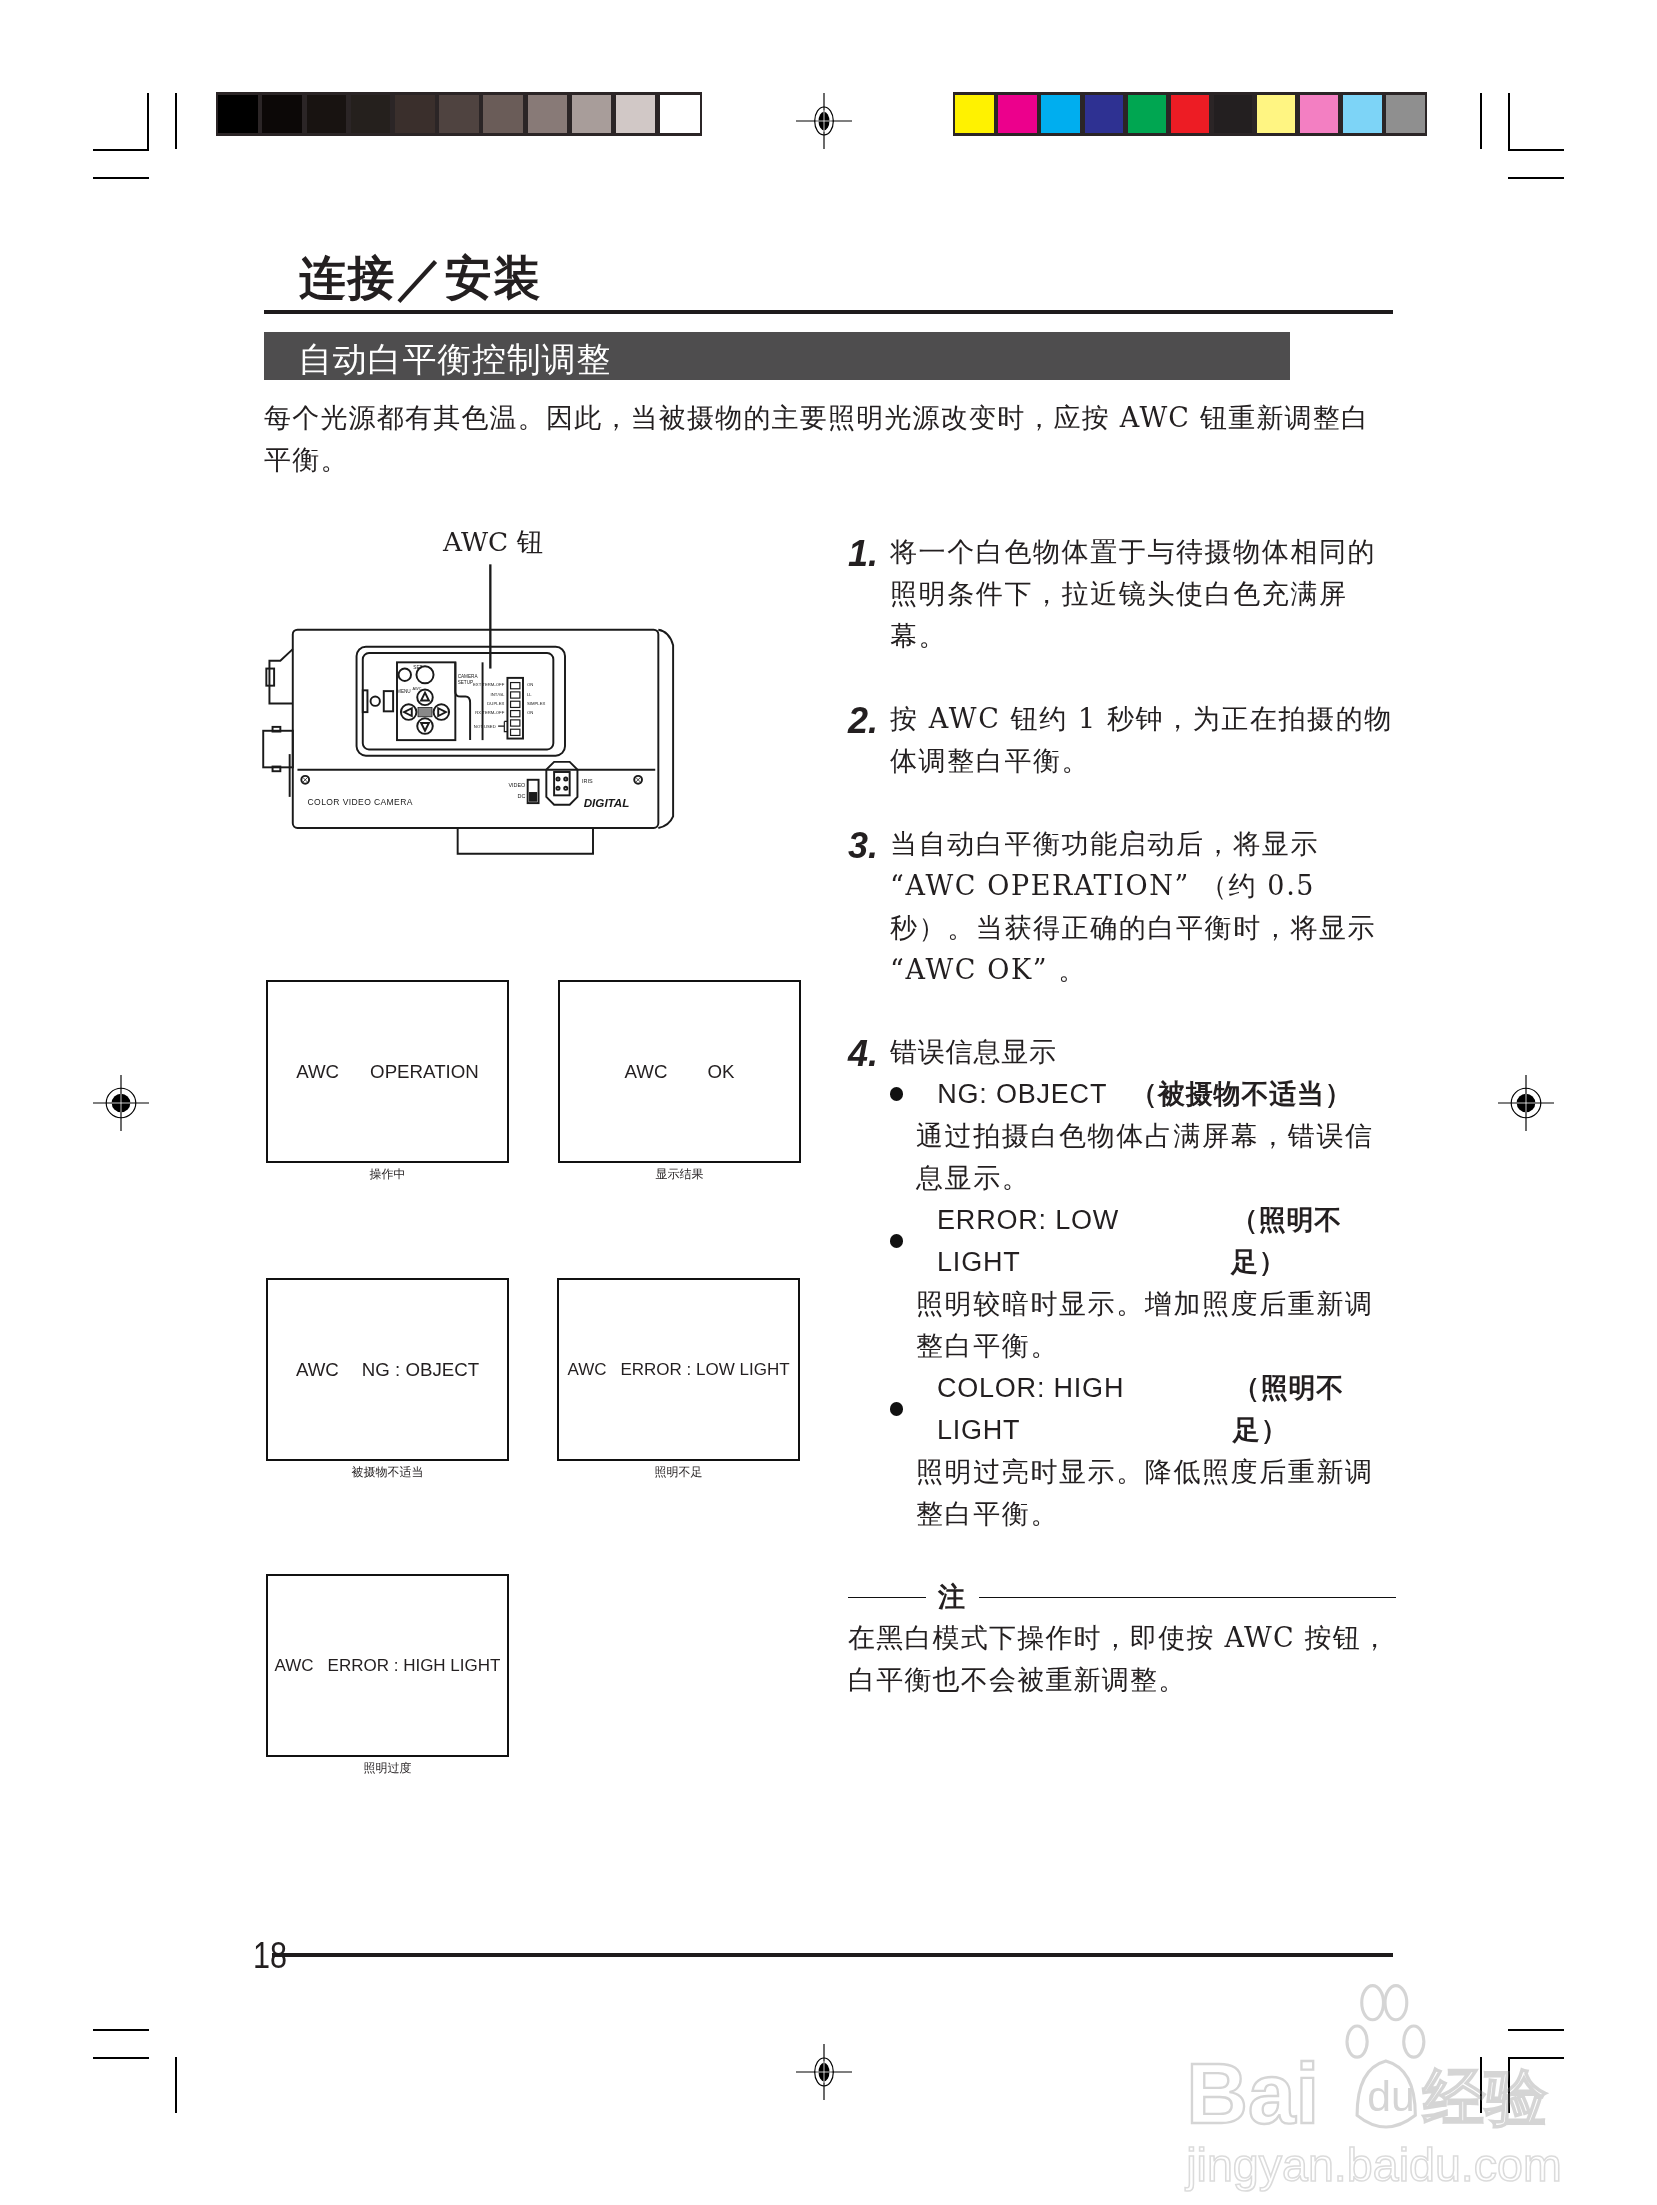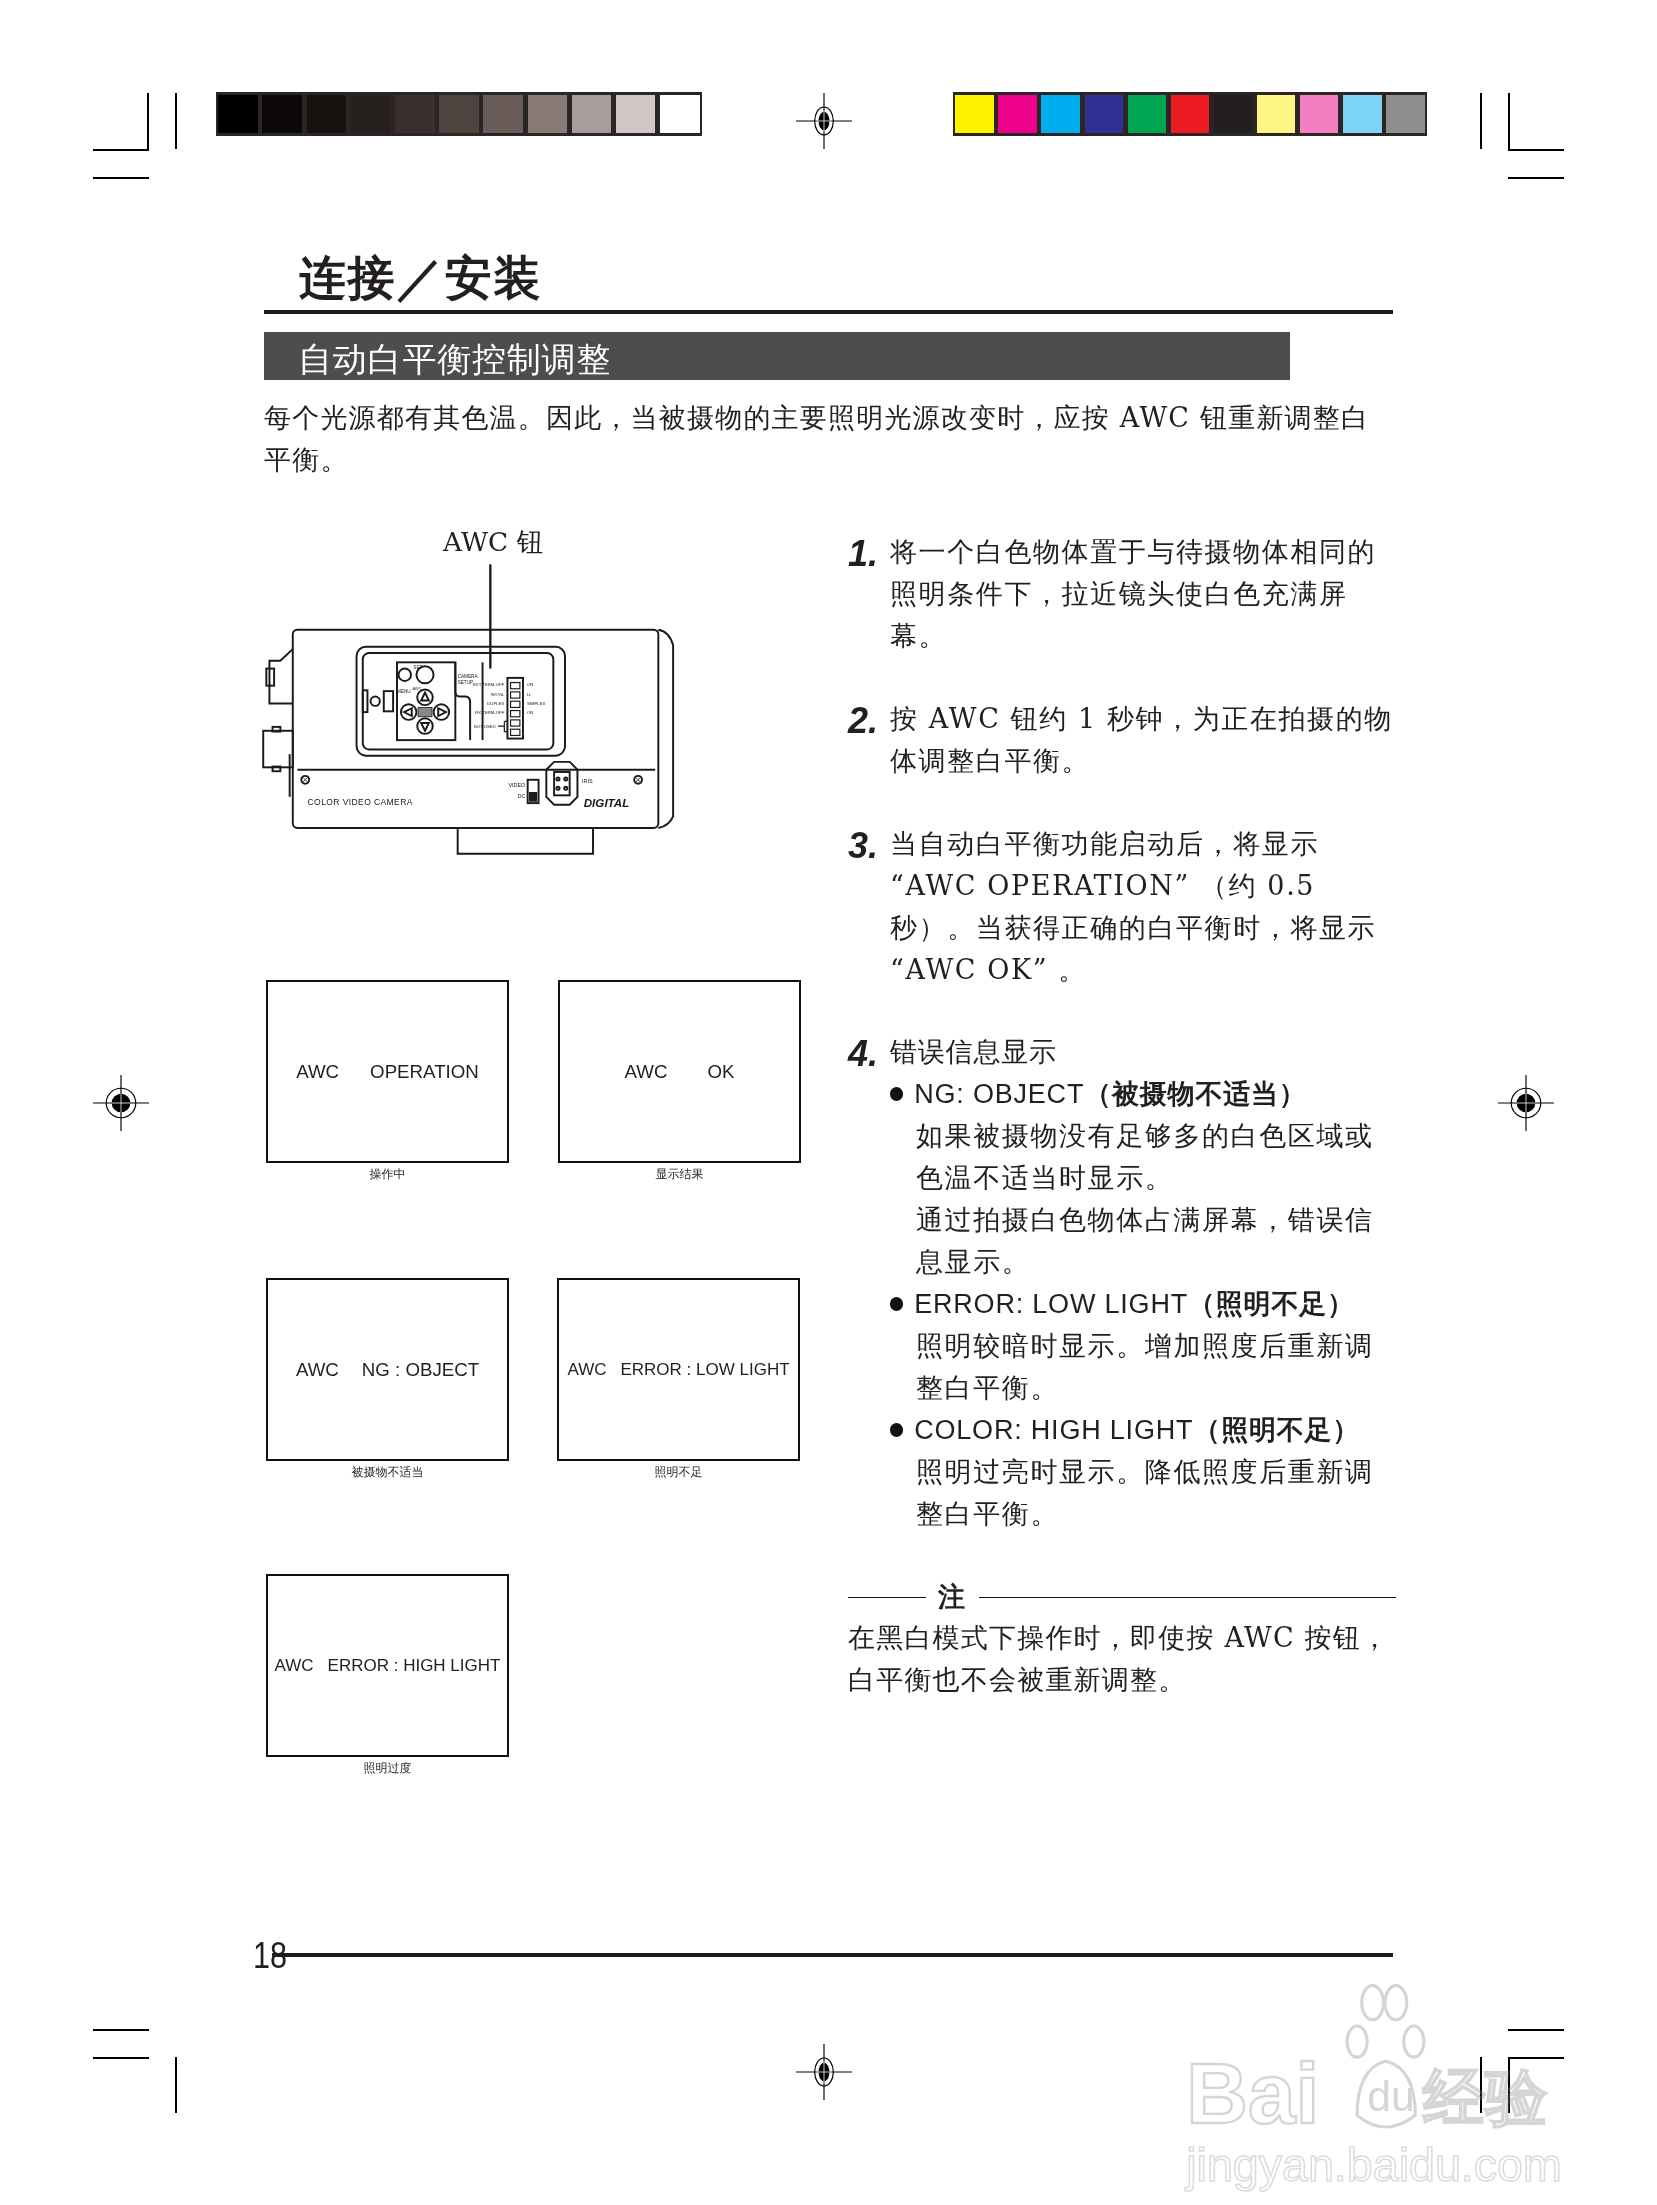--- a/index.html
+++ b/index.html
@@ -33,21 +33,21 @@
 
   
   .mon { position: absolute; width: 243px; height: 183px; border: 2.3px solid #111; background: #fff; }
   .mon-text { position: absolute; top: 50%; left: 0; right: 0; transform: translateY(-50%); font-size: 18.7px; white-space: pre; display: flex; justify-content: center; gap: 31px; }
   .mon-cap { position: absolute; width: 243px; text-align: center; font-size: 12px; font-weight: normal; }
 
   
   .step { position: absolute; left: 848px; width: 548px; }
   .step-num { position: absolute; left: 0; top: 1.6px; font-size: 36px; font-weight: bold; font-style: italic; font-family: "Liberation Sans", sans-serif; }
   .step-body { margin-left: 42px; font-size: 27px; line-height: 42px; letter-spacing: 1.6px; }
-  .bullet-head { font-size: 27px; line-height: 42px; font-family: "Liberation Sans", sans-serif; display: flex; align-items: center; }
+  .bullet-head { font-size: 27px; line-height: 42px; font-family: "Liberation Sans", sans-serif; display: flex; align-items: center; gap: 23px; }
   .bullet-dot { display: inline-block; width: 13.2px; height: 13.2px; border-radius: 50%; background: #111; margin-right: 11px; }
   .bullet-cn { font-weight: bold; }
   .bullet-desc { margin-left: 26px; font-size: 27px; line-height: 42px; letter-spacing: 1.6px; }
 
   .note-head { left: 848px; top: 1581px; width: 548px; height: 31px; }
   .note-head .l1 { position: absolute; left: 0; top: 15.6px; width: 78px; height: 1.6px; background: #111; }
   .note-head .l2 { position: absolute; left: 131px; top: 15.6px; right: 0; height: 1.6px; background: #111; }
   .note-head .t { position: absolute; left: 90px; top: -1.6px; font-size: 27px; font-weight: bold; }
   .note-body { left: 848px; top: 1617px; width: 552px; font-size: 27px; line-height: 42px; letter-spacing: 1.2px; }
 
@@ -284,21 +284,20 @@
 <div class="step" style="top:1031px;">
   <div class="step-num">4.</div>
   <div class="step-body" style="letter-spacing:0.8px;">
     <div class="serif">错误信息显示</div>
     <div>
       <div class="bullet-head">
           <span class="bullet-dot"></span>
           <span>NG: OBJECT</span>
           <span class="bullet-cn">（被摄物不适当）</span>
         </div>
-      <div class="bullet-desc serif">如果被摄物没有足够多的白色区域或色温不适当时显示。</div>
       <div class="bullet-desc serif">通过拍摄白色物体占满屏幕，错误信息显示。</div>
     </div>
     <div>
       <div class="bullet-head">
           <span class="bullet-dot"></span>
           <span>ERROR: LOW LIGHT</span>
           <span class="bullet-cn">（照明不足）</span>
         </div>
       <div class="bullet-desc serif">照明较暗时显示。增加照度后重新调整白平衡。</div>
     </div>

